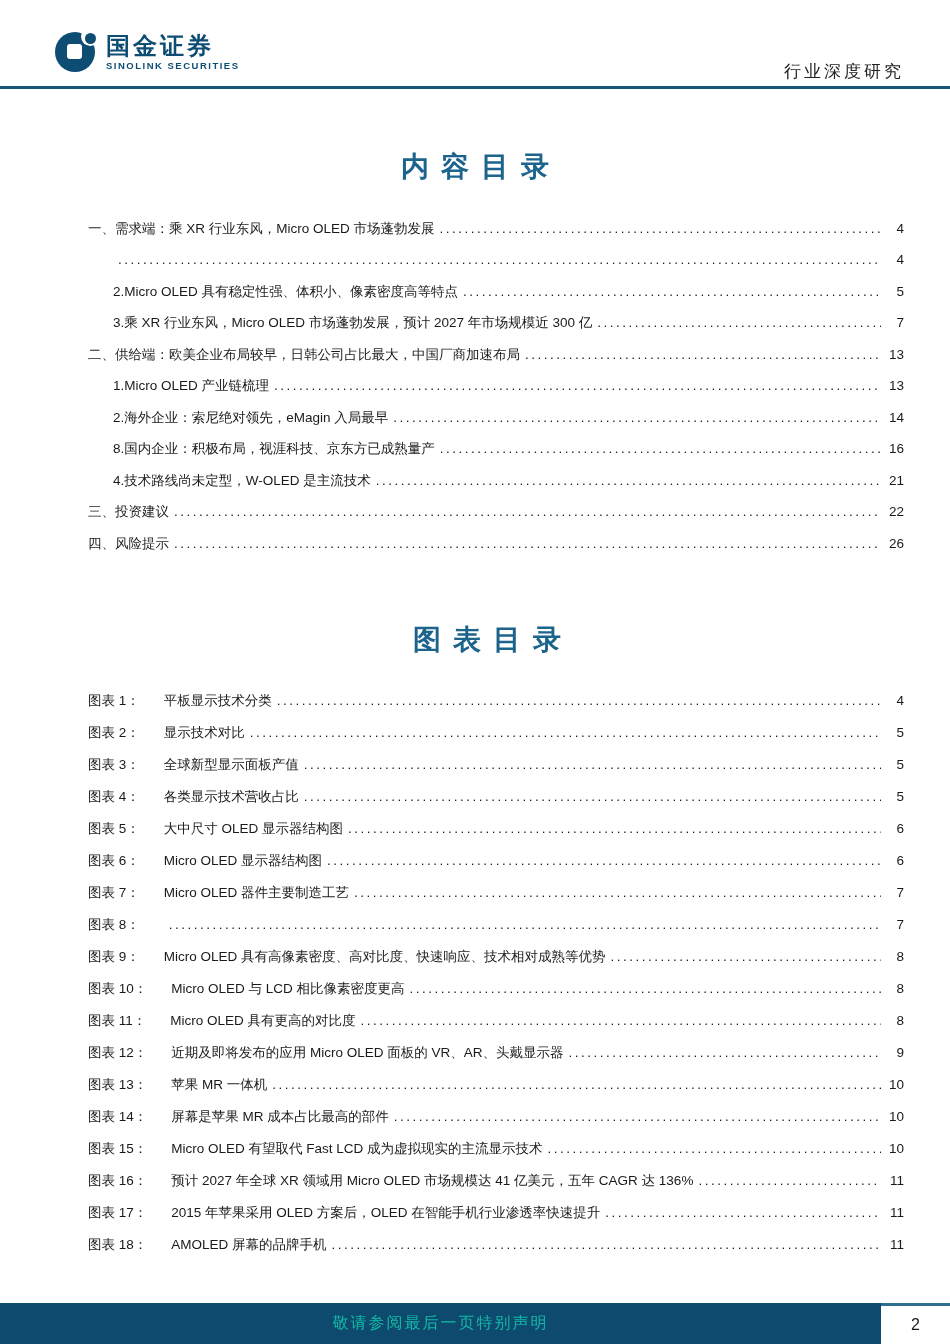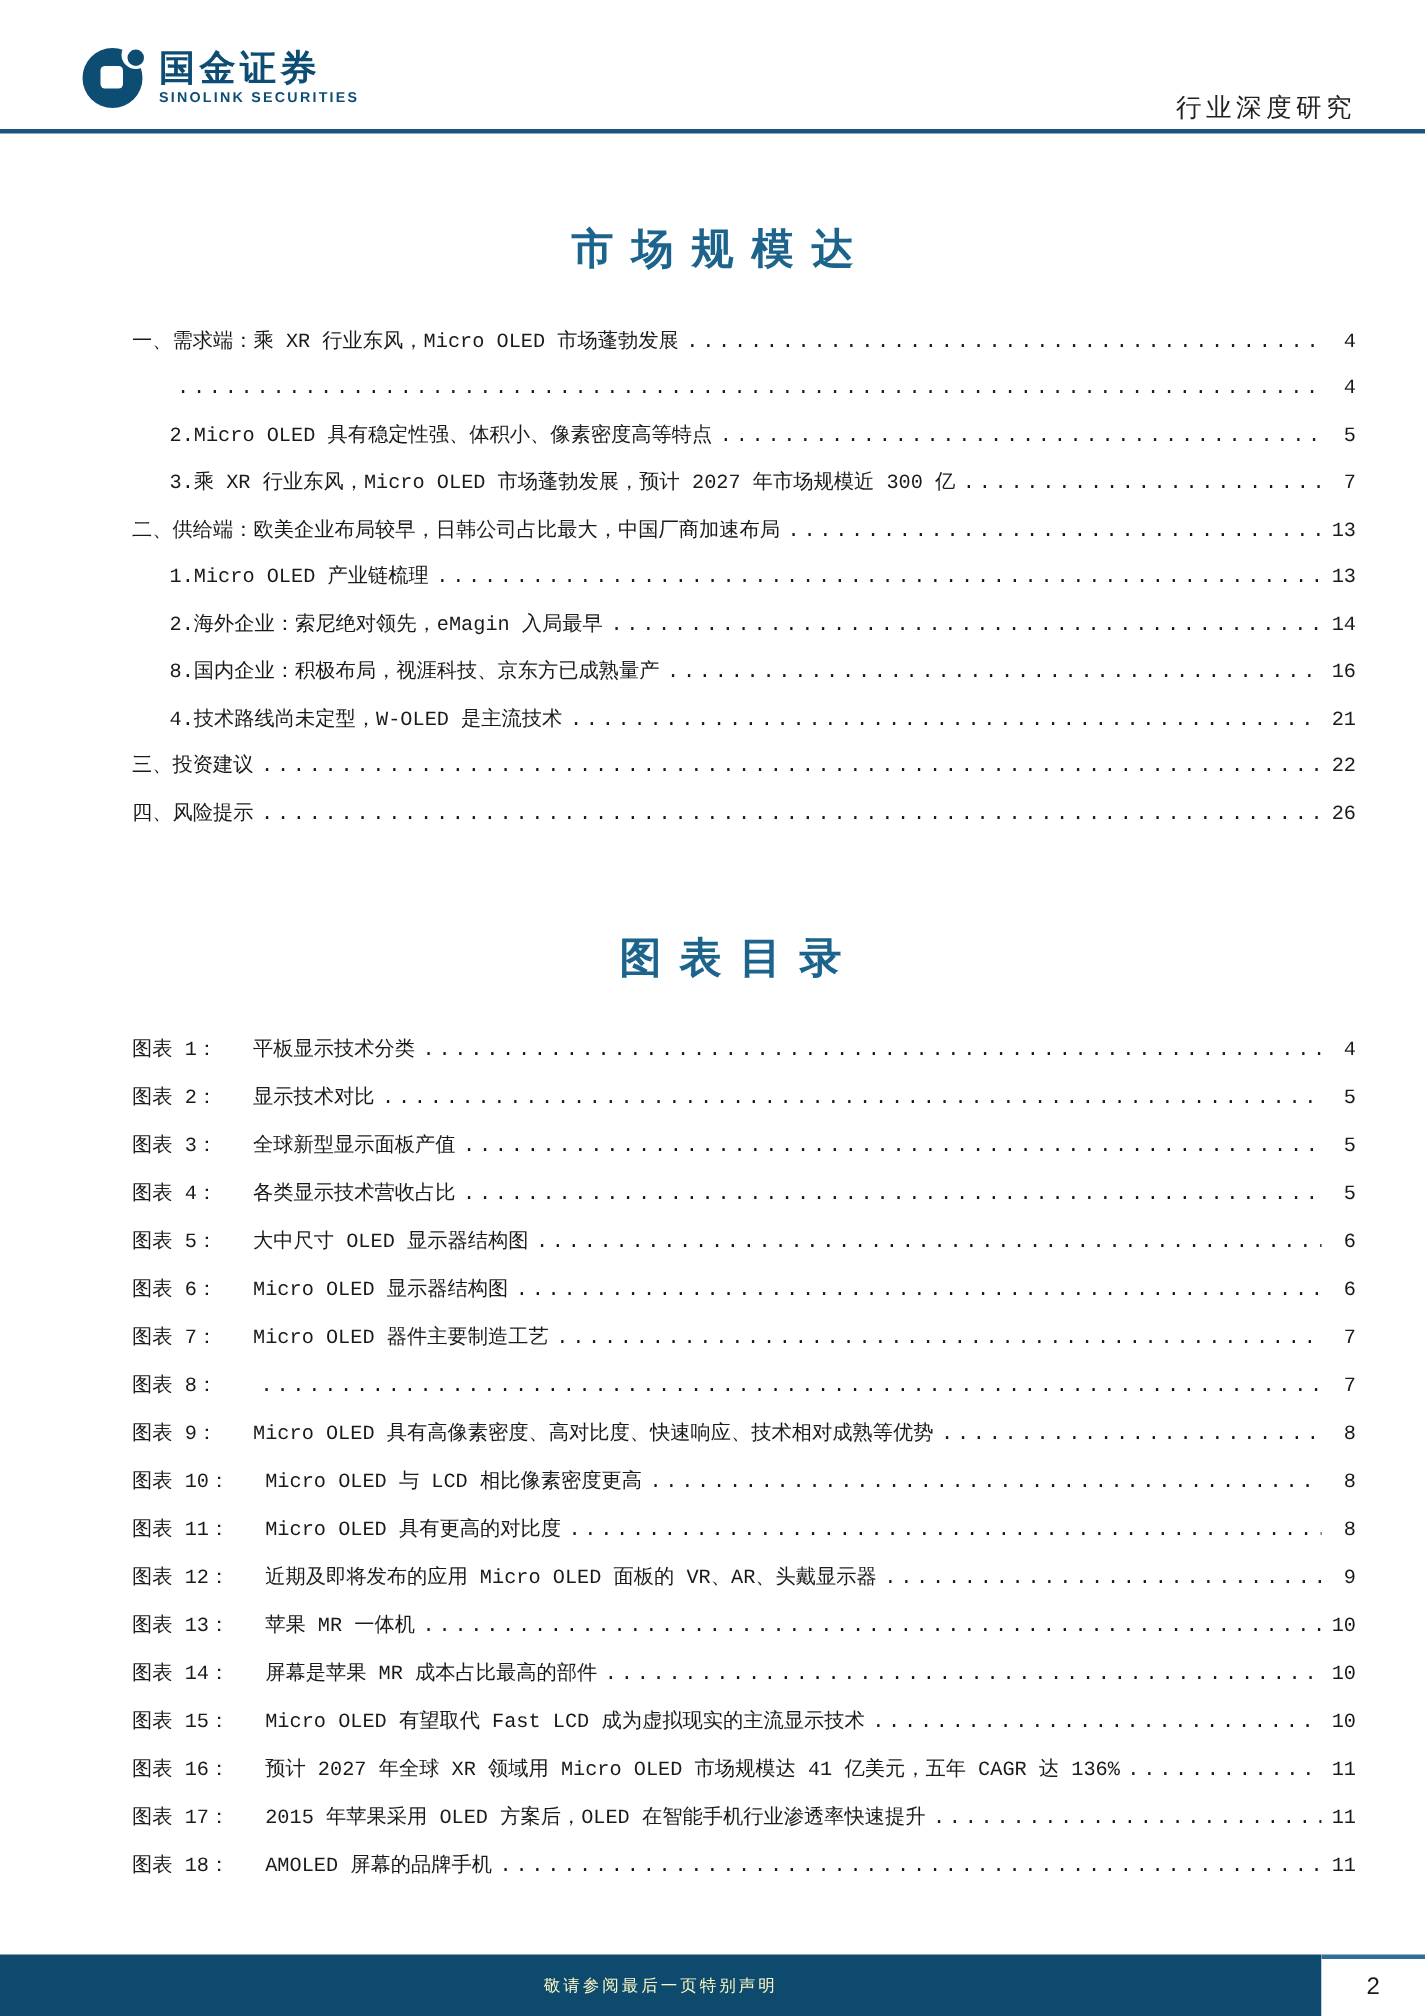--- a/index.html
+++ b/index.html
@@ -40,21 +40,21 @@
     font-size:28px;
     color:var(--title-blue, #1d648c);
     letter-spacing:12px;
     text-indent:12px;
     line-height:1.2;
   }
   .title-toc { margin-top:61px; }
   .title-fig { margin-top:64px;padding-left:24px; }
 
   
-  .list { margin:29px 46px 0 88px;font-family:Liberation Mono, monospace; }
+  .list { margin:29px 46px 0 88px; }
   .list-fig { margin-top:28px; }
   .row {
     display:flex; align-items:baseline;
     height:31.5px; font-size:13.5px;
     line-height:31.5px;
   }
   .list-fig .row { height:32px; line-height:32px; }
   .row.level-1 { padding-left:25px; }
   .row .label { white-space:nowrap; }
   .fig-no { white-space:nowrap; margin-right:24px; }
@@ -67,21 +67,21 @@
 
   
   .footer-bar {
     position:absolute; left:0; bottom:0;
     width:881px; height:41px;
     background:var(--footer-bar, #0d4a6e);
     display:flex; align-items:center; justify-content:center;
   }
   .footer-disclaimer {
     font-family:"Liberation Serif", serif;
-    font-size:11px; color:#fef9c3; letter-spacing:2px;
+    font-size:16px; color:#14b8a6; letter-spacing:2px;
   }
   .footer-pagebox {
     position:absolute; right:0; bottom:0;
     width:69px; height:41px;
     background:#fff; border-top:3px solid #2f6e95;
     display:flex; align-items:center; justify-content:center;
     font-size:16px; color:#1a1a1a;
   }
 </style>
 </head>
@@ -98,21 +98,21 @@
         <span class="lm-hole"></span>
       </span>
       <span class="logo-text">
         <span class="logo-cn">国金证券</span>
         <span class="logo-en">SINOLINK SECURITIES</span>
       </span>
     </div>
     <div class="doc-type">行业深度研究</div>
   </div>
 
-  <h1 class="section-title title-toc">市场规模达</h1>
+  <h1 class="section-title title-toc">内容目录</h1>
 
   <div class="list list-toc">
 
   <div class="row level-0">
         <span class="label">一、需求端：乘 XR 行业东风，Micro OLED 市场蓬勃发展</span>
         <span class="dots"></span>
         <span class="page-no">4</span>
       </div>
       <div class="row level-1">
         <span class="dots"></span>

